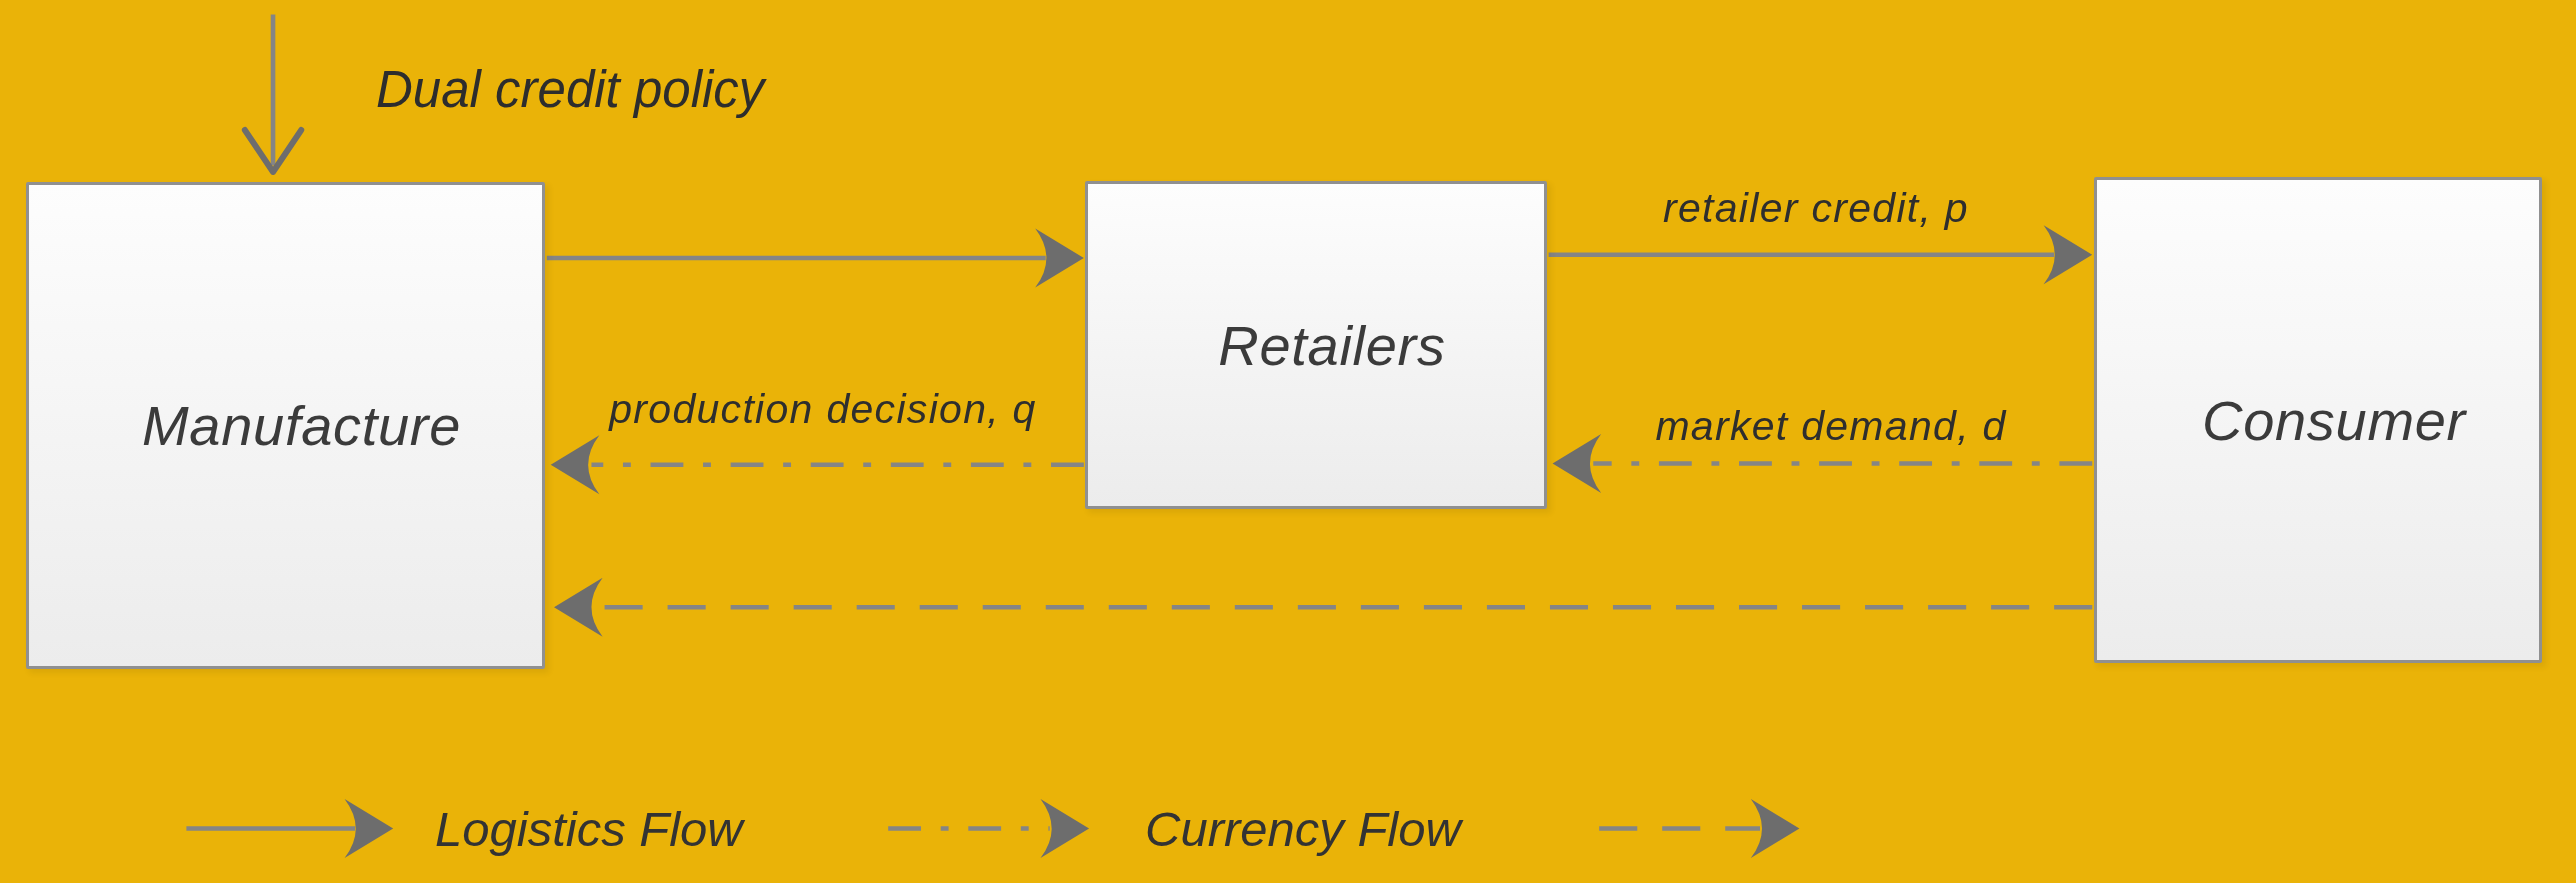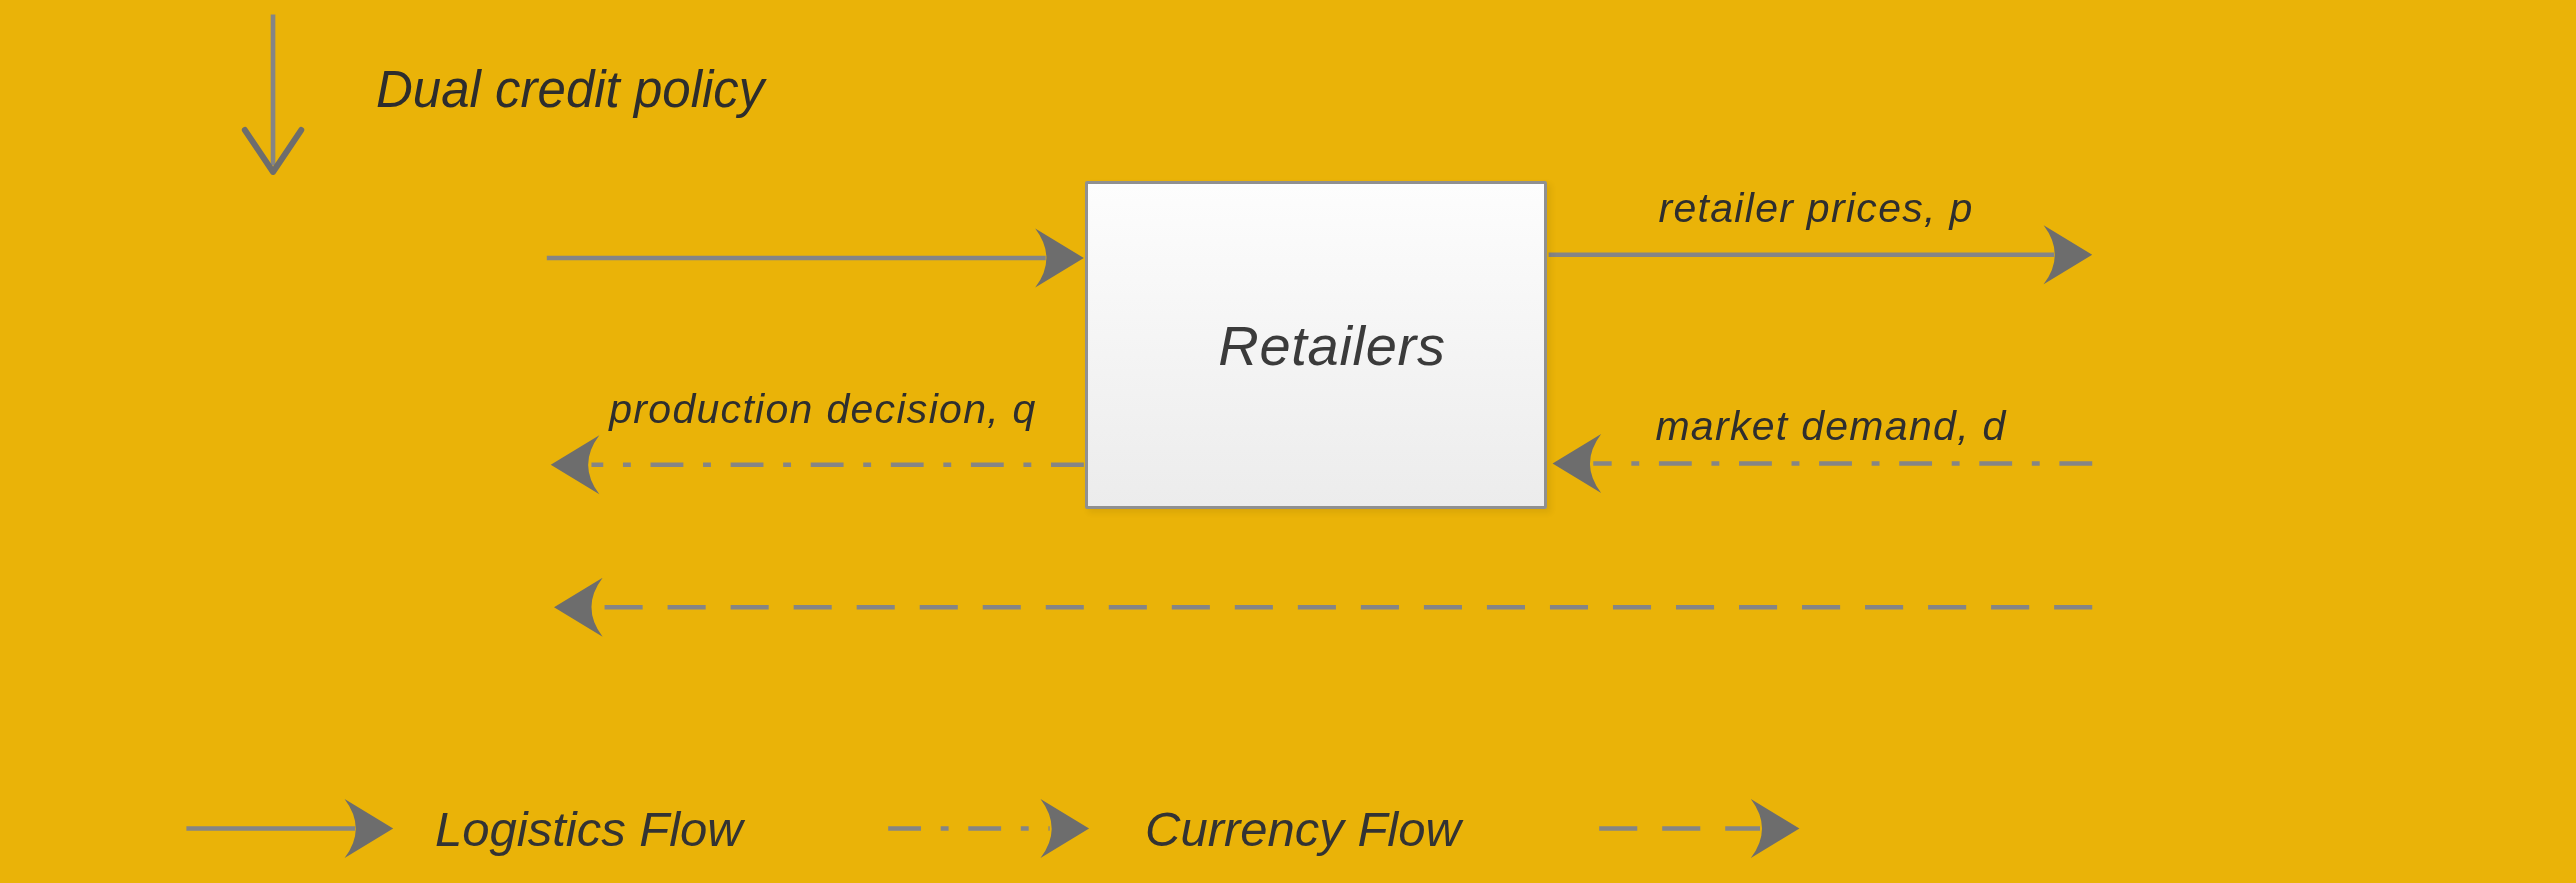--- a/index.html
+++ b/index.html
@@ -124,25 +124,31 @@
       <path class="head" d="M 1658 1262 L 1584 1217 Q 1618 1262 1584 1307 Z"></path>
     </g>
     <g>
       <line class="ln da" x1="2435" y1="1262" x2="2680" y2="1262"></line>
       <path class="head" d="M 2740 1262 L 2666 1217 Q 2700 1262 2666 1307 Z"></path>
     </g>
   </svg>
 
   <div class="policy-label">Dual credit policy</div>
 
+  <div class="node" id="node-manufacture">
+    <span class="node-label">Manufacture</span>
+  </div>
   <div class="node" id="node-retailers">
     <span class="node-label">Retailers</span>
   </div>
+  <div class="node" id="node-consumer">
+    <span class="node-label">Consumer</span>
+  </div>
 
-  <div class="edge-label" id="lbl-retailprice">retailer prices, p</div>
+  <div class="edge-label" id="lbl-retailprice">retailer credit, p</div>
   <div class="edge-label" id="lbl-production">production decision, q</div>
   <div class="edge-label" id="lbl-market">market demand, d</div>
 
   <div class="legend-label" id="legend-lbl-currency">Currency Flow</div>
   <div class="legend-label" id="legend-lbl-logistics">Logistics Flow</div>
 
 </div>
 
 
 </body></html>

